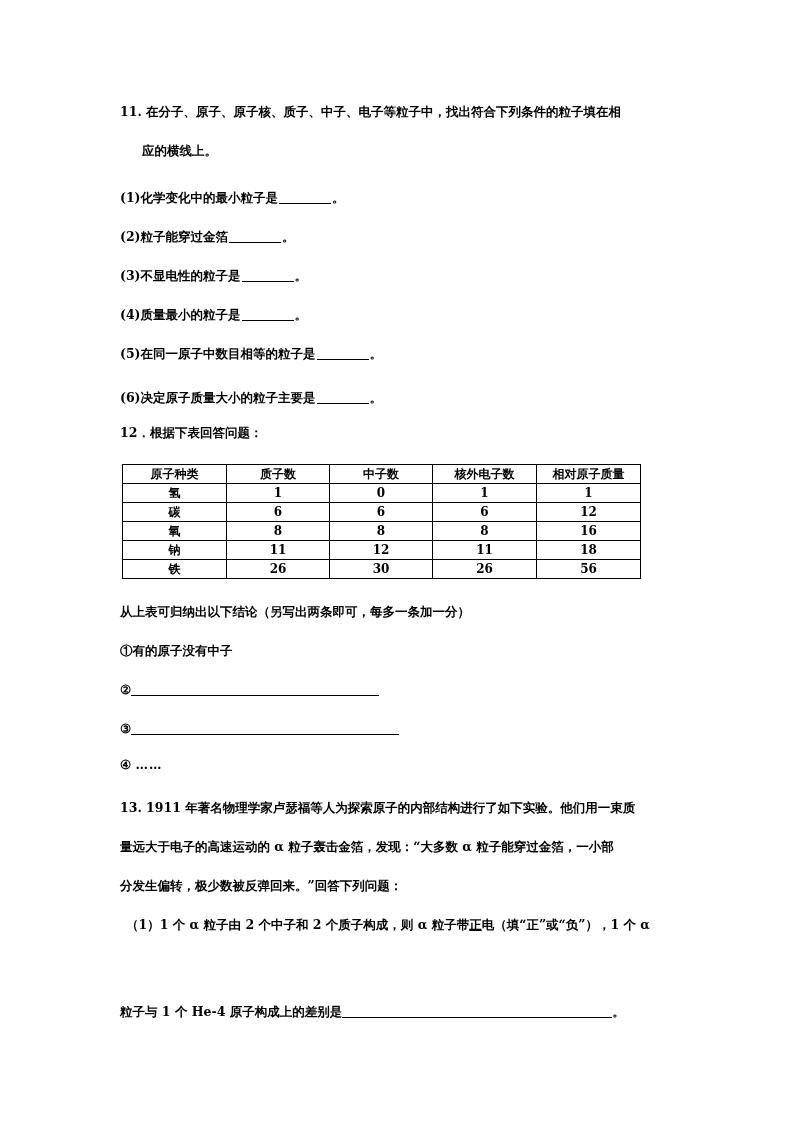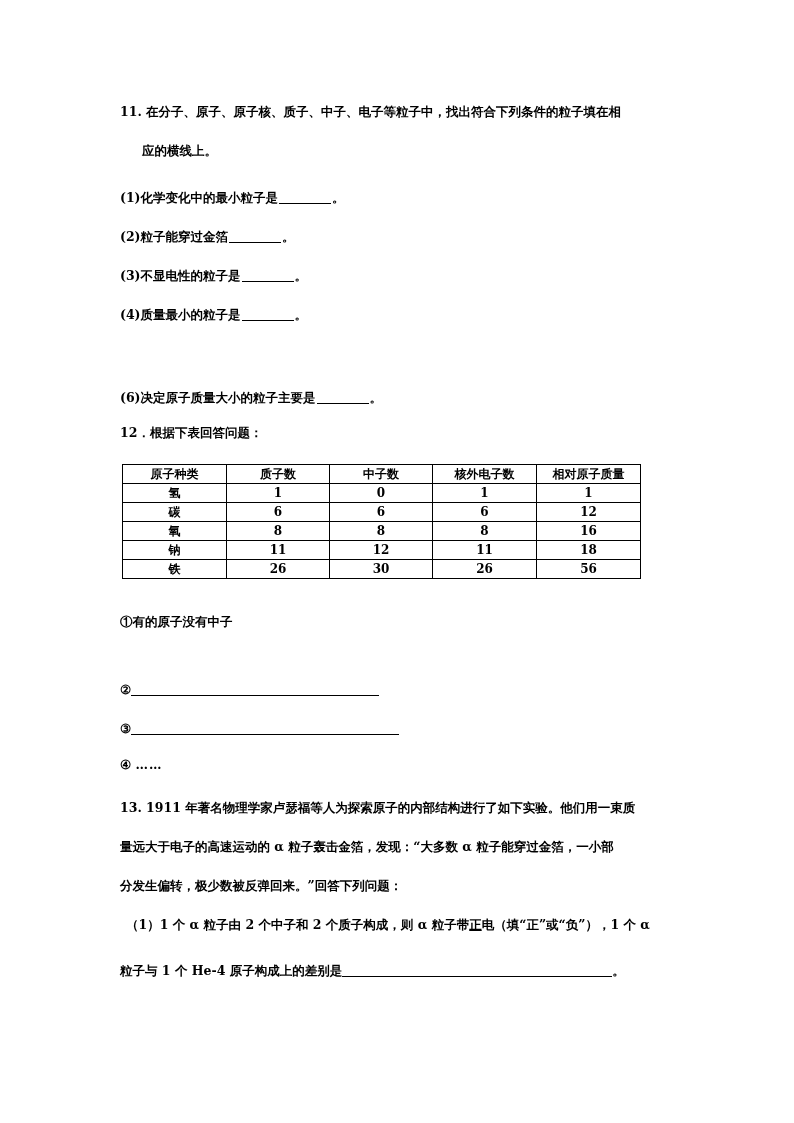--- a/index.html
+++ b/index.html
@@ -103,20 +103,23 @@
   </div>
 
   <div class="row" style="top:268px;">
     <span>(3)</span><span>不显电性的粒子是</span><span class="blank-short"></span><span>。</span>
   </div>
 
   <div class="row" style="top:307px;">
     <span>(4)</span><span>质量最小的粒子是</span><span class="blank-short"></span><span>。</span>
   </div>
 
+  <div class="row" style="top:346px;">
+    <span>(5)</span><span>在同一原子中数目相等的粒子是</span><span class="blank-short"></span><span>。</span>
+  </div>
 
   <div class="row" style="top:390px;">
     <span>(6)</span><span>决定原子质量大小的粒子主要是</span><span class="blank-short"></span><span>。</span>
   </div>
 
   <div class="row" style="top:425px;">12．根据下表回答问题：</div>
 
   <table id="atom-table">
     <colgroup>
       <col class="c0">
@@ -166,22 +169,23 @@
       <tr>
         <td>铁</td>
         <td>26</td>
         <td>30</td>
         <td>26</td>
         <td>56</td>
       </tr>
     </tbody>
   </table>
 
-
-  <div class="row" style="top:614px;">
+  <div class="row" style="top:604px;">从上表可归纳出以下结论（另写出两条即可，每多一条加一分）</div>
+
+  <div class="row" style="top:643px;">
     <span class="circ-num">①</span><span>有的原子没有中子</span>
   </div>
 
   <div class="row" style="top:682px;">
     <span class="circ-num">②</span><span class="blank-mid"></span>
   </div>
 
   <div class="row" style="top:721px;">
     <span class="circ-num">③</span><span class="blank-long"></span>
   </div>
@@ -191,17 +195,17 @@
   </div>
 
   <div class="row wide" style="top:800px;">13. 1911 年著名物理学家卢瑟福等人为探索原子的内部结构进行了如下实验。他们用一束质</div>
   <div class="row wide" style="top:839px;">量远大于电子的高速运动的 α 粒子轰击金箔，发现：“大多数 α 粒子能穿过金箔，一小部</div>
   <div class="row wide" style="top:878px;">分发生偏转，极少数被反弹回来。”回答下列问题：</div>
 
   <div class="row" style="top:917px;left:126px;">
     <span>（1）1 个 α 粒子由 2 个中子和 2 个质子构成，则 α 粒子带</span><span class="u-under">正</span><span>电（填“正”或“负”），1 个 α</span>
   </div>
 
-  <div class="row" style="top:963px;text-align:center;">
+  <div class="row" style="top:1004px;text-align:center;">
     <span>粒子与 1 个 He-4 原子构成上的差别是</span><span style="display:inline-block;border-bottom:1px solid #000;width:270px;vertical-align:-2px;"></span><span>。</span>
   </div>
 
 </div>
 
 </body></html>

